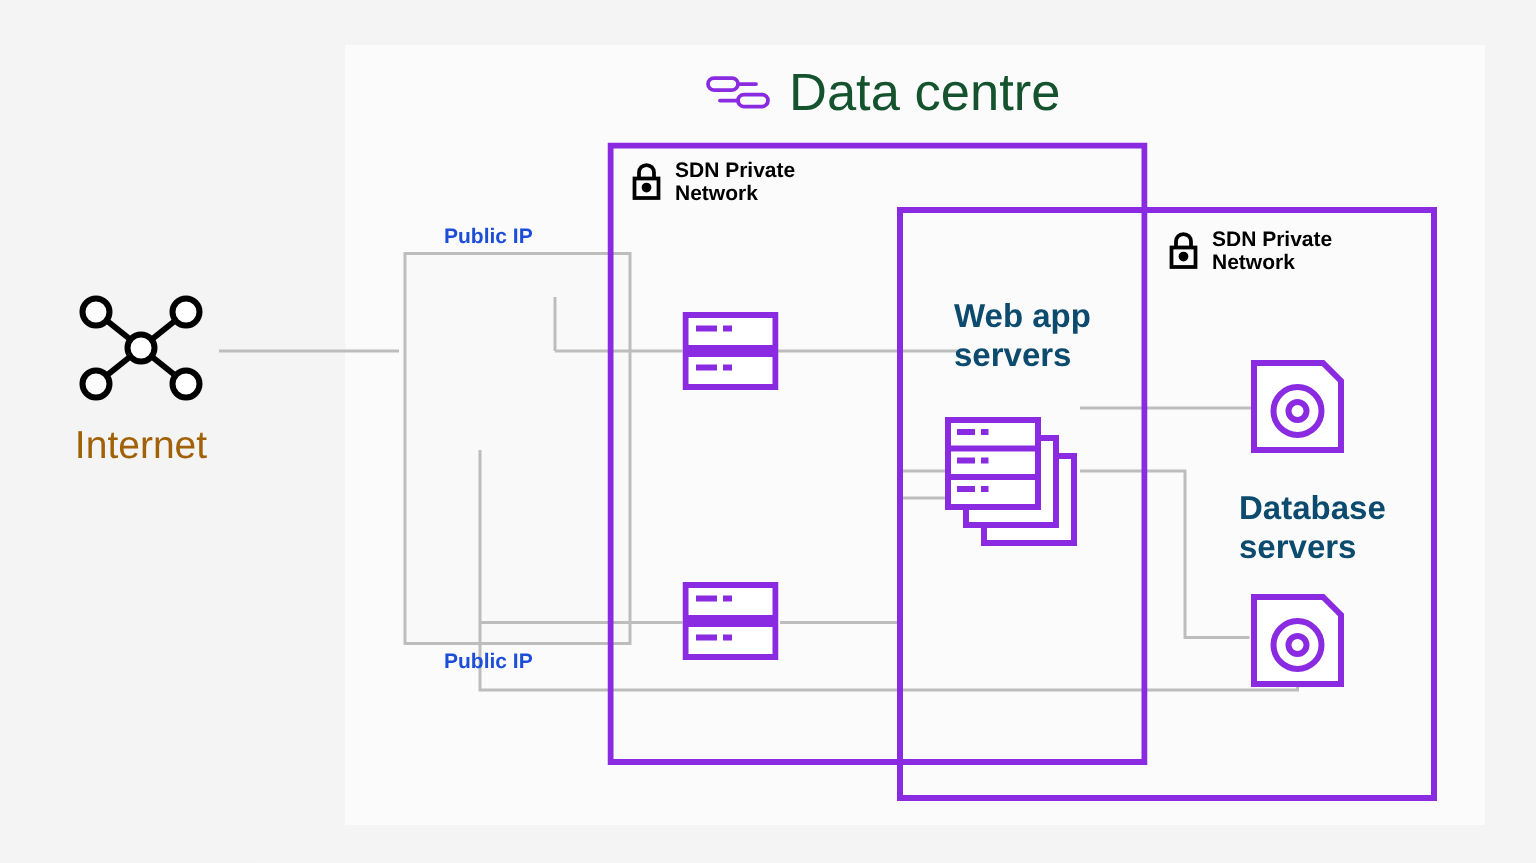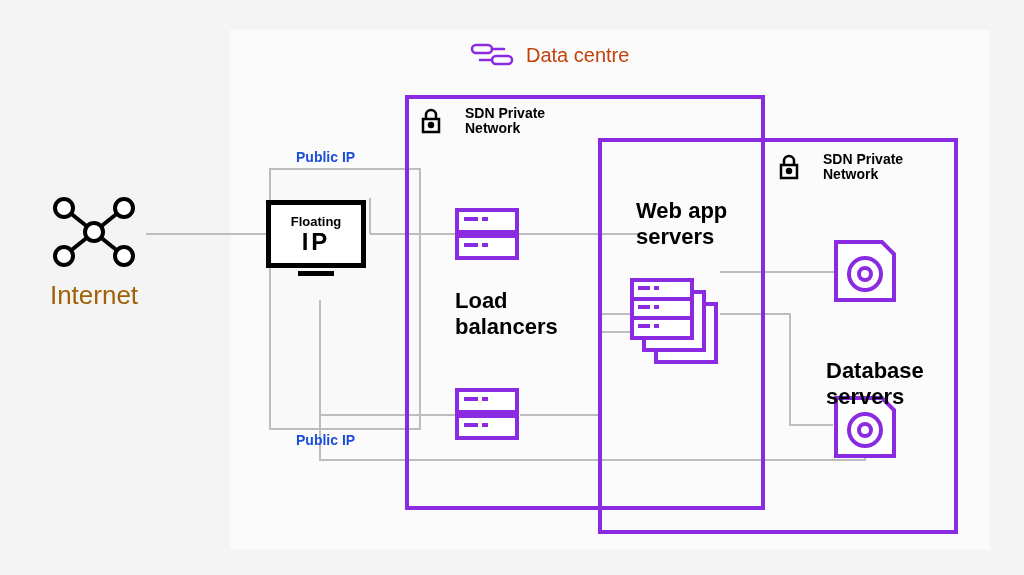--- a/index.html
+++ b/index.html
@@ -1,28 +1,28 @@
 <!DOCTYPE html>
 <html><head>
 <meta charset="utf-8">
 <style>
   html,body{margin:0;padding:0;width:1024px;height:575px;background:#f4f4f4;font-family:"Segoe UI",Arial,sans-serif;}
   .canvas{position:relative;width:1024px;height:575px;}
   .abs{position:absolute;}
   .grayline{stroke:#bdbdbd;stroke-width:2;fill:none;}
   .grayfill{fill:#f9f9f9;}
   .label{font-size:26px;color:#a16207;font-weight:500;}
-  .label-big{font-size:20px;color:#c2410c;}
-  .label-bold{font-weight:700;font-size:22px;color:#000000;}
+  .label-big{font-size:35px;color:#14532d;}
+  .label-bold{font-weight:700;font-size:22px;color:#0c4a6e;}
   .label-small-bold{font-weight:700;font-size:14px;color:#1d4ed8;}
   .fip-frame{border:5px solid #000;background:#fff;width:90px;height:58px;display:flex;flex-direction:column;align-items:center;justify-content:center;}
   .fip-frame .l1{font-size:13px;font-weight:700;line-height:1;}
   .fip-frame .l2{font-size:24px;font-weight:700;letter-spacing:3px;line-height:1;margin-top:2px;}
   .fip-stand{width:36px;height:5px;background:#000;margin:3px auto 0;}
-  .sdn-block{display:flex;align-items:center;gap:23px;}
+  .sdn-block{display:flex;align-items:center;gap:8px;}
   .sdn-text{font-weight:700;font-size:14px;line-height:1.1;}
 </style>
 </head>
 <body>
 
 <div class="canvas">
 
 <svg class="abs" style="left:230px;top:30px;" width="770" height="530">
   <rect x="0" y="0" width="760" height="520" fill="#fbfbfb"></rect>
 </svg>
@@ -79,27 +79,20 @@
       <circle cx="16" cy="12" r="9"></circle>
       <circle cx="76" cy="12" r="9"></circle>
       <circle cx="16" cy="60" r="9"></circle>
       <circle cx="76" cy="60" r="9"></circle>
       <circle cx="46" cy="36" r="9"></circle>
     </g>
   </svg>
   <div class="label" style="margin-top:8px;">Internet</div>
 </div>
 
-<div class="abs" style="left:266px;top:200px;">
-  <div class="fip-frame">
-    <div class="l1">Floating</div>
-    <div class="l2">IP</div>
-  </div>
-  <div class="fip-stand"></div>
-</div>
 
 <div class="abs label-small-bold" style="left:296px;top:149px;">Public IP</div>
 <div class="abs label-small-bold" style="left:296px;top:432px;">Public IP</div>
 
 <div class="abs sdn-block" style="left:420px;top:106px;">
   <svg width="22" height="26">
     <g stroke="#000" stroke-width="2.5" fill="none">
       <rect x="3" y="11" width="16" height="13"></rect>
       <path d="M6 11 V7 a5 5 0 0 1 10 0 V11"></path>
       <circle cx="11" cy="17" r="2" fill="#000"></circle>
@@ -144,21 +137,20 @@
     <rect x="2" y="28" width="60" height="22"></rect>
   </g>
   <g fill="#8a2be2">
     <rect x="9" y="9" width="14" height="4"></rect>
         <rect x="27" y="9" width="6" height="4"></rect>
     <rect x="9" y="35" width="14" height="4"></rect>
         <rect x="27" y="35" width="6" height="4"></rect>
   </g>
 </svg>
 
-<div class="abs label-bold" style="left:455px;top:288px;width:120px;">Load balancers</div>
 
 <svg class="abs" style="left:626px;top:274px;" width="96" height="96">
   <g stroke="#8a2be2" stroke-width="4" fill="#fff">
     <rect x="30" y="30" width="60" height="58"></rect>
     <rect x="18" y="18" width="60" height="58"></rect>
     <rect x="6" y="6" width="60" height="58"></rect>
     <line x1="6" y1="25" x2="66" y2="25"></line>
     <line x1="6" y1="44" x2="66" y2="44"></line>
   </g>
   <g fill="#8a2be2">
@@ -182,15 +174,15 @@
 </svg>
 
 <svg class="abs" style="left:832px;top:394px;" width="66" height="66">
   <g stroke="#8a2be2" stroke-width="4" fill="#fff">
     <path d="M4 4 H50 L62 16 V62 H4 Z"></path>
     <circle cx="33" cy="36" r="16"></circle>
     <circle cx="33" cy="36" r="6"></circle>
   </g>
 </svg>
 
-<div class="abs label-bold" style="left:826px;top:326px;width:120px;margin-top:32px;">Database servers</div>
+<div class="abs label-bold" style="left:826px;top:326px;width:120px;">Database servers</div>
 
 </div>
 
 </body></html>

